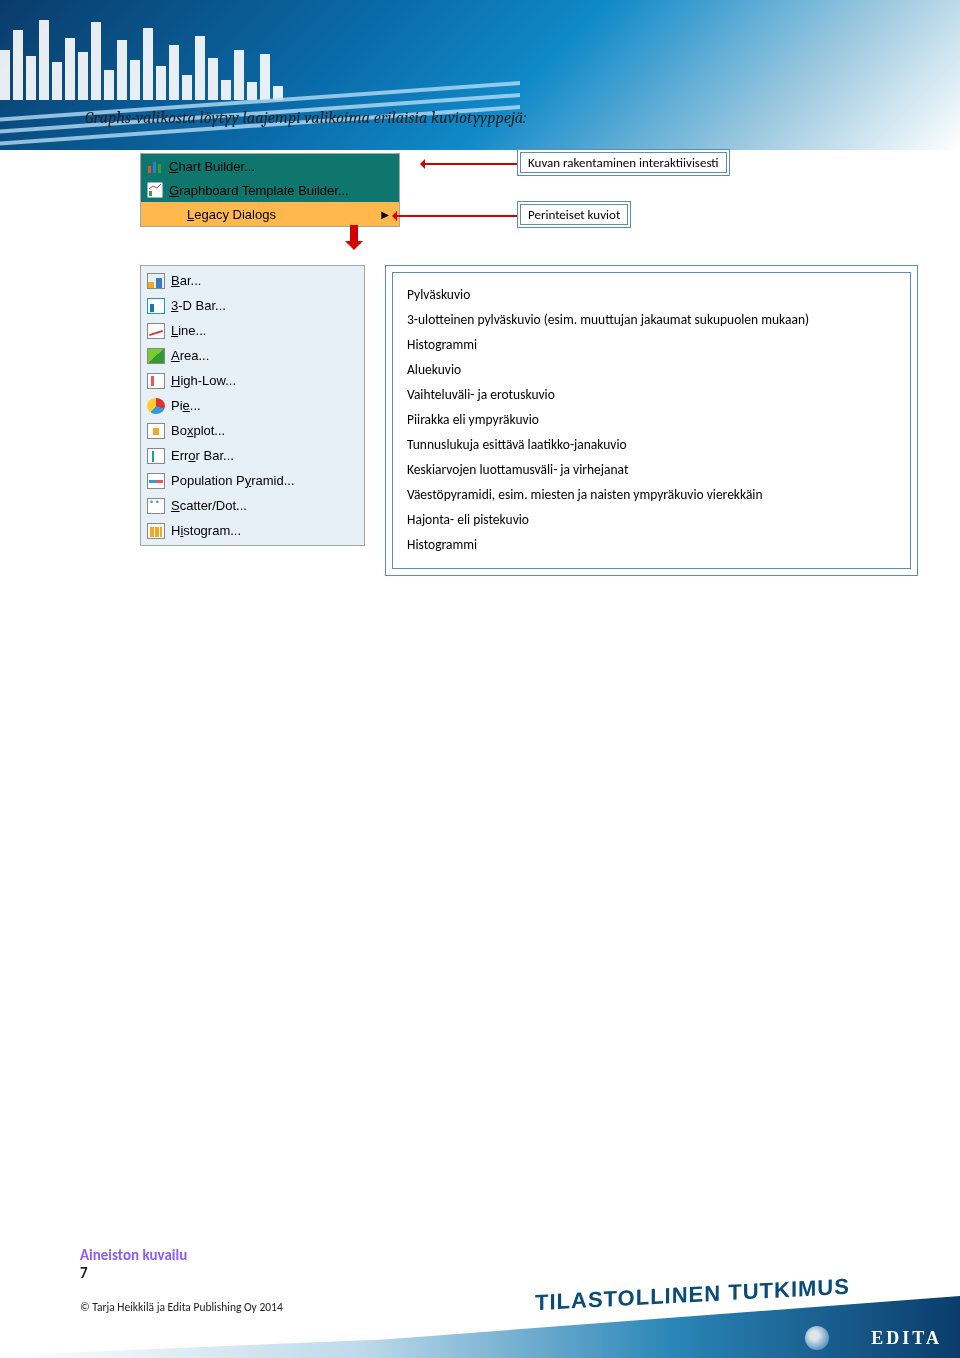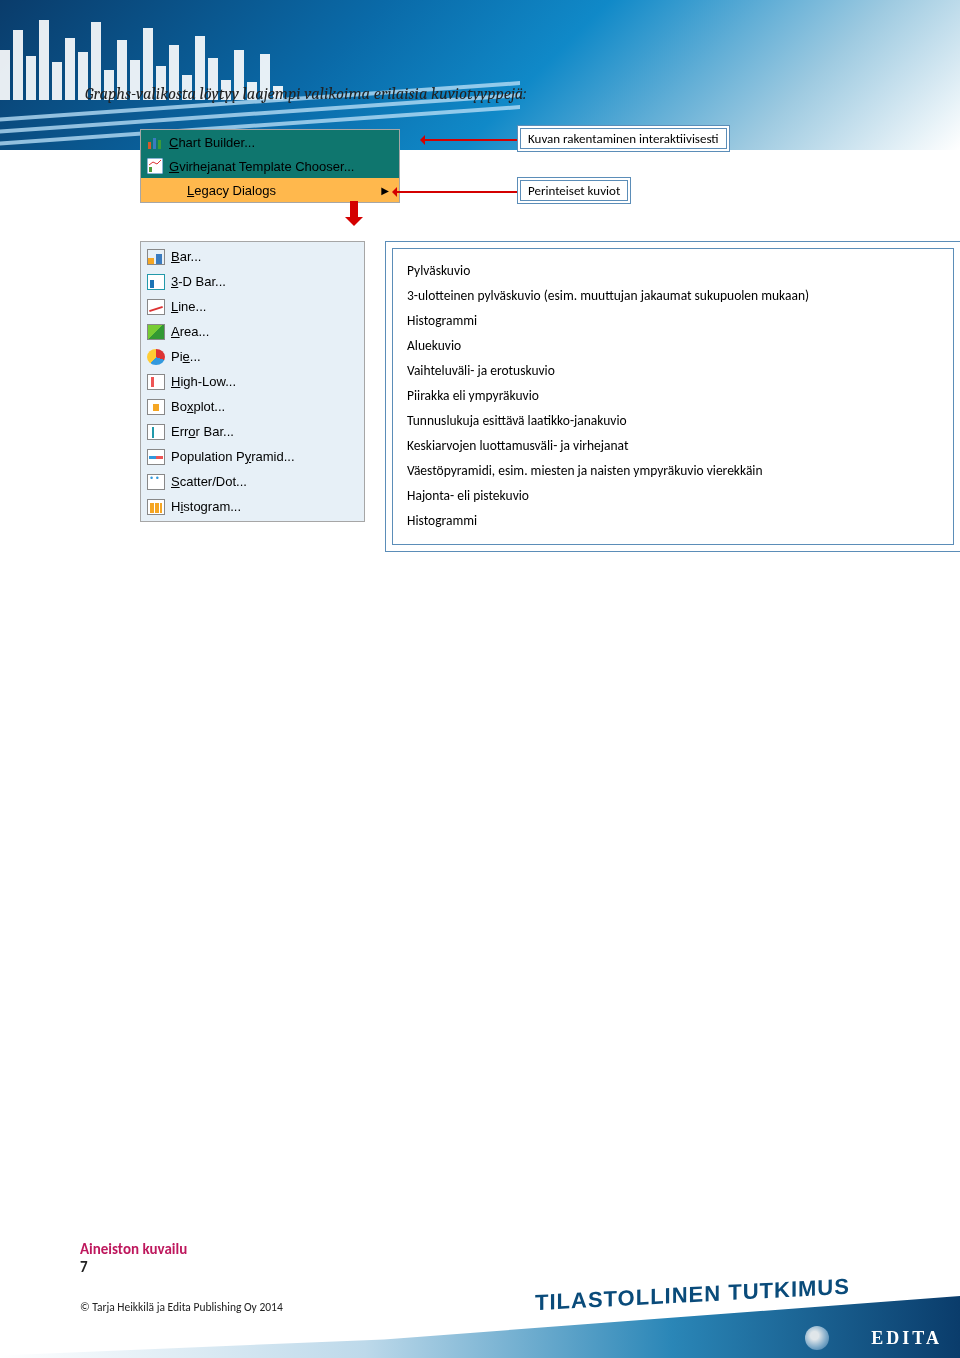--- a/index.html
+++ b/index.html
@@ -39,21 +39,21 @@
     left: -20px;
     width: 540px;
   }
   .banner-stripe.s1 { top: 100px; }
   .banner-stripe.s2 { top: 112px; }
   .banner-stripe.s3 { top: 124px; }
 
   .content {
     position: relative;
     z-index: 5;
-    padding-top: 84px;
+    padding-top: 108px;
     padding-left: 85px;
     padding-right: 60px;
   }
   .intro-text {
     font-style: italic;
     font-size: 16.5px;
     color: #222;
     font-family: Cambria, Georgia, serif;
     margin-bottom: 22px;
   }
@@ -182,21 +182,21 @@
   .pyr-icon::after{content:"";position:absolute;left:1px;top:6px;width:14px;height:3px;background:linear-gradient(to right,#39d 50%,#e55 50%);}
   .scat-icon { background:#fff;border:1px solid #888;position:relative;}
   .scat-icon::after{content:"• •";position:absolute;left:2px;top:-2px;font-size:9px;color:#39d;}
   .hist-icon { background:#fff;border:1px solid #888;position:relative;}
   .hist-icon::after{content:"";position:absolute;left:2px;bottom:1px;width:12px;height:10px;background:linear-gradient(to right,#f5a623 0 4px,#fff 4px 5px,#f5a623 5px 9px,#fff 9px 10px,#f5a623 10px 14px);}
 
   .big-annot {
     position: absolute;
     left: 300px;
     top: 0;
-    width: 576px;
+    width: 533px;
     border: 1.5px solid #5b8db8;
     padding: 6px;
   }
   .big-annot-inner {
     border: 1px solid #5b8db8;
     padding: 10px 14px;
     font-family: Calibri, Arial, sans-serif;
     font-size: 13.5px;
     line-height: 1.85;
   }
@@ -207,23 +207,23 @@
     position: absolute;
     left: 0; bottom: 0;
     width: 960px;
     height: 130px;
   }
   .footer-left {
     position: absolute;
     left: 80px; bottom: 44px;
     font-family: Calibri, Arial, sans-serif;
   }
-  .footer-left .line1 { font-weight: bold; font-size: 15px; color: #be185d;}
+  .footer-left .line1 { font-weight: bold; font-size: 15px; color: #8b5cf6;}
   .footer-left .line2 { font-weight: bold; font-size: 15px; color: #222;}
-  .footer-left .line3 { font-size: 11.5px; color: #222; margin-top: 24px;}
+  .footer-left .line3 { font-size: 11.5px; color: #222; margin-top: 18px;}
 
   .footer-band {
     position: absolute;
     left: 0; bottom: 0;
     width: 960px; height: 62px;
     background: linear-gradient(90deg, #ffffff 0%, #bdd9ea 38%, #2a86b7 70%, #0a3c6b 100%);
     clip-path: polygon(0% 100%, 100% 100%, 100% 0%, 40% 70%, 0% 96%);
   }
   .footer-title {
     position: absolute;
@@ -298,21 +298,21 @@
         <span><span class="underline-char">C</span><span>hart Builder...</span></span>
       </div>
       <div class="mi">
         <span class="glyph">
             <svg width="16" height="16">
               <rect x="0" y="0" width="16" height="16" fill="#fff" stroke="#1a6aa8"></rect>
               <rect x="2" y="9" width="3" height="5" fill="#4a9a3a"></rect>
               <polyline points="2,7 6,4 10,6 14,2" fill="none" stroke="#d33"></polyline>
             </svg>
           </span>
-        <span><span class="underline-char">G</span><span>virhejanat Template Chooser...</span></span>
+        <span><span class="underline-char">G</span><span>raphboard Template Builder...</span></span>
       </div>
       <div class="mi sel">
         <span class="glyph"></span>
         <span><span class="underline-char">L</span><span>egacy Dialogs</span></span>
         <span class="arrow">▶</span>
       </div>
     </div>
     <div class="arrow-red arr1"></div>
     <div class="annot-box inner annot-1">Kuvan rakentaminen interaktiivisesti</div>
     <div class="arrow-red arr2"></div>
@@ -335,26 +335,26 @@
         </div>
       <div class="mi2">
           <span class="icn line-icon"></span>
           <span><span class="underline-char">L</span><span>ine...</span></span>
         </div>
       <div class="mi2">
           <span class="icn area-icon"></span>
           <span><span class="underline-char">A</span><span>rea...</span></span>
         </div>
       <div class="mi2">
+          <span class="icn hl-icon"></span>
+          <span><span class="underline-char">H</span><span>igh-Low...</span></span>
+        </div>
+      <div class="mi2">
           <span class="icn pie-icon"></span>
           <span><span>Pi</span><span class="underline-char">e</span><span>...</span></span>
-        </div>
-      <div class="mi2">
-          <span class="icn hl-icon"></span>
-          <span><span class="underline-char">H</span><span>igh-Low...</span></span>
         </div>
       <div class="mi2">
           <span class="icn box-icon"></span>
           <span><span>Bo</span><span class="underline-char">x</span><span>plot...</span></span>
         </div>
       <div class="mi2">
           <span class="icn err-icon"></span>
           <span><span>Err</span><span class="underline-char">o</span><span>r Bar...</span></span>
         </div>
       <div class="mi2">

